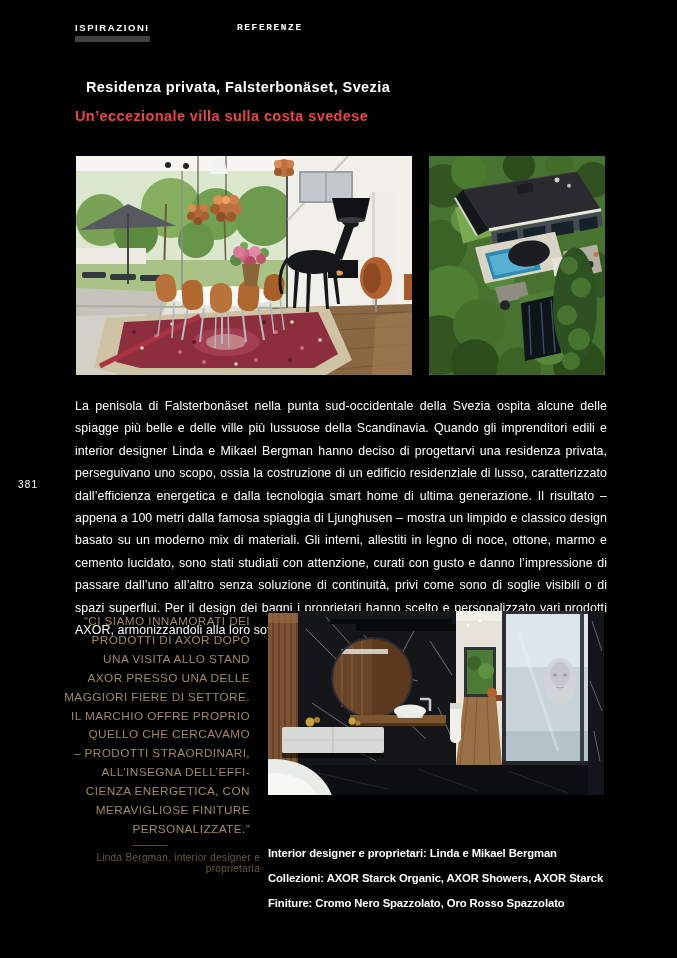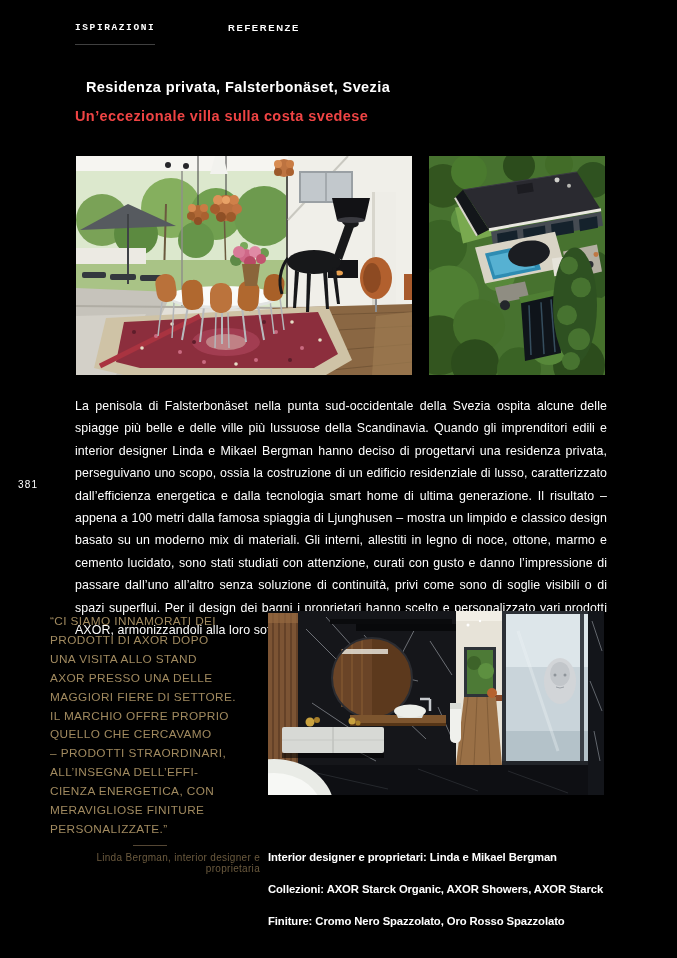--- a/index.html
+++ b/index.html
@@ -5,23 +5,23 @@
   html,body{margin:0;padding:0;background:#000;}
   .page{
     position:relative;width:677px;height:958px;background:#000;
     font-family:"Liberation Sans", sans-serif;color:#fff;overflow:hidden;
     margin:0 auto;
   }
   .nav-item{
     position:absolute;top:22px;font-size:9.5px;font-weight:700;
     letter-spacing:1.6px;color:#fff;cursor:pointer;
   }
-  .nav-item.active{border-bottom:1px solid #404040;padding-bottom:11px;font-family:Liberation Mono, monospace;}
+  .nav-item.active{border-bottom:6px solid #404040;padding-bottom:3px;}
   .nav-ispirazioni{left:75px;}
-  .nav-referenze{left:228px;}
+  .nav-referenze{left:237px;font-family:Liberation Mono, monospace;}
   .title{
     position:absolute;left:75px;top:68px;margin:11px;
     font-size:14.5px;font-weight:700;letter-spacing:.4px;color:#fff;
   }
   .subtitle{
     position:absolute;left:75px;top:108px;margin:0;
     font-size:14.5px;font-weight:700;letter-spacing:.4px;color:#ef4444;
   }
   .photo{position:absolute;overflow:hidden;background:#111;}
   .photo svg{display:block;width:100%;height:100%;}
@@ -33,34 +33,34 @@
     letter-spacing:1.2px;color:#fff;
   }
   .body-text{
     position:absolute;left:75px;top:395px;width:532px;margin:0;
     font-size:12.4px;line-height:22.4px;font-weight:500;
     text-align:justify;color:#fff;letter-spacing:.1px;
   }
   .pull-quote{
     position:absolute;left:50px;top:612px;width:200px;
     font-size:11.8px;line-height:18.9px;font-weight:500;
-    letter-spacing:.4px;text-align:left;white-space:pre;
+    letter-spacing:.4px;text-align:right;white-space:pre;
     color:#a18a5f;
   }
   .quote-divider{
     position:absolute;left:133px;top:845px;width:34px;height:1px;
     background:#554734;
   }
   .quote-attr{
     position:absolute;left:40px;top:852px;width:220px;
     font-size:10px;letter-spacing:.3px;text-align:right;color:#6b5a3e;
   }
   .caption{
     position:absolute;left:268px;top:841px;width:360px;
-    font-size:11.3px;line-height:32px;font-weight:700;
+    font-size:11.3px;line-height:25px;font-weight:700;
     letter-spacing:-.1px;white-space:pre;color:#fff;
   }
 </style>
 </head>
 <body>
 
 <div class="page">
 
   <span class="nav-item active nav-ispirazioni">ISPIRAZIONI</span>
   <span class="nav-item nav-referenze">REFERENZE</span>

